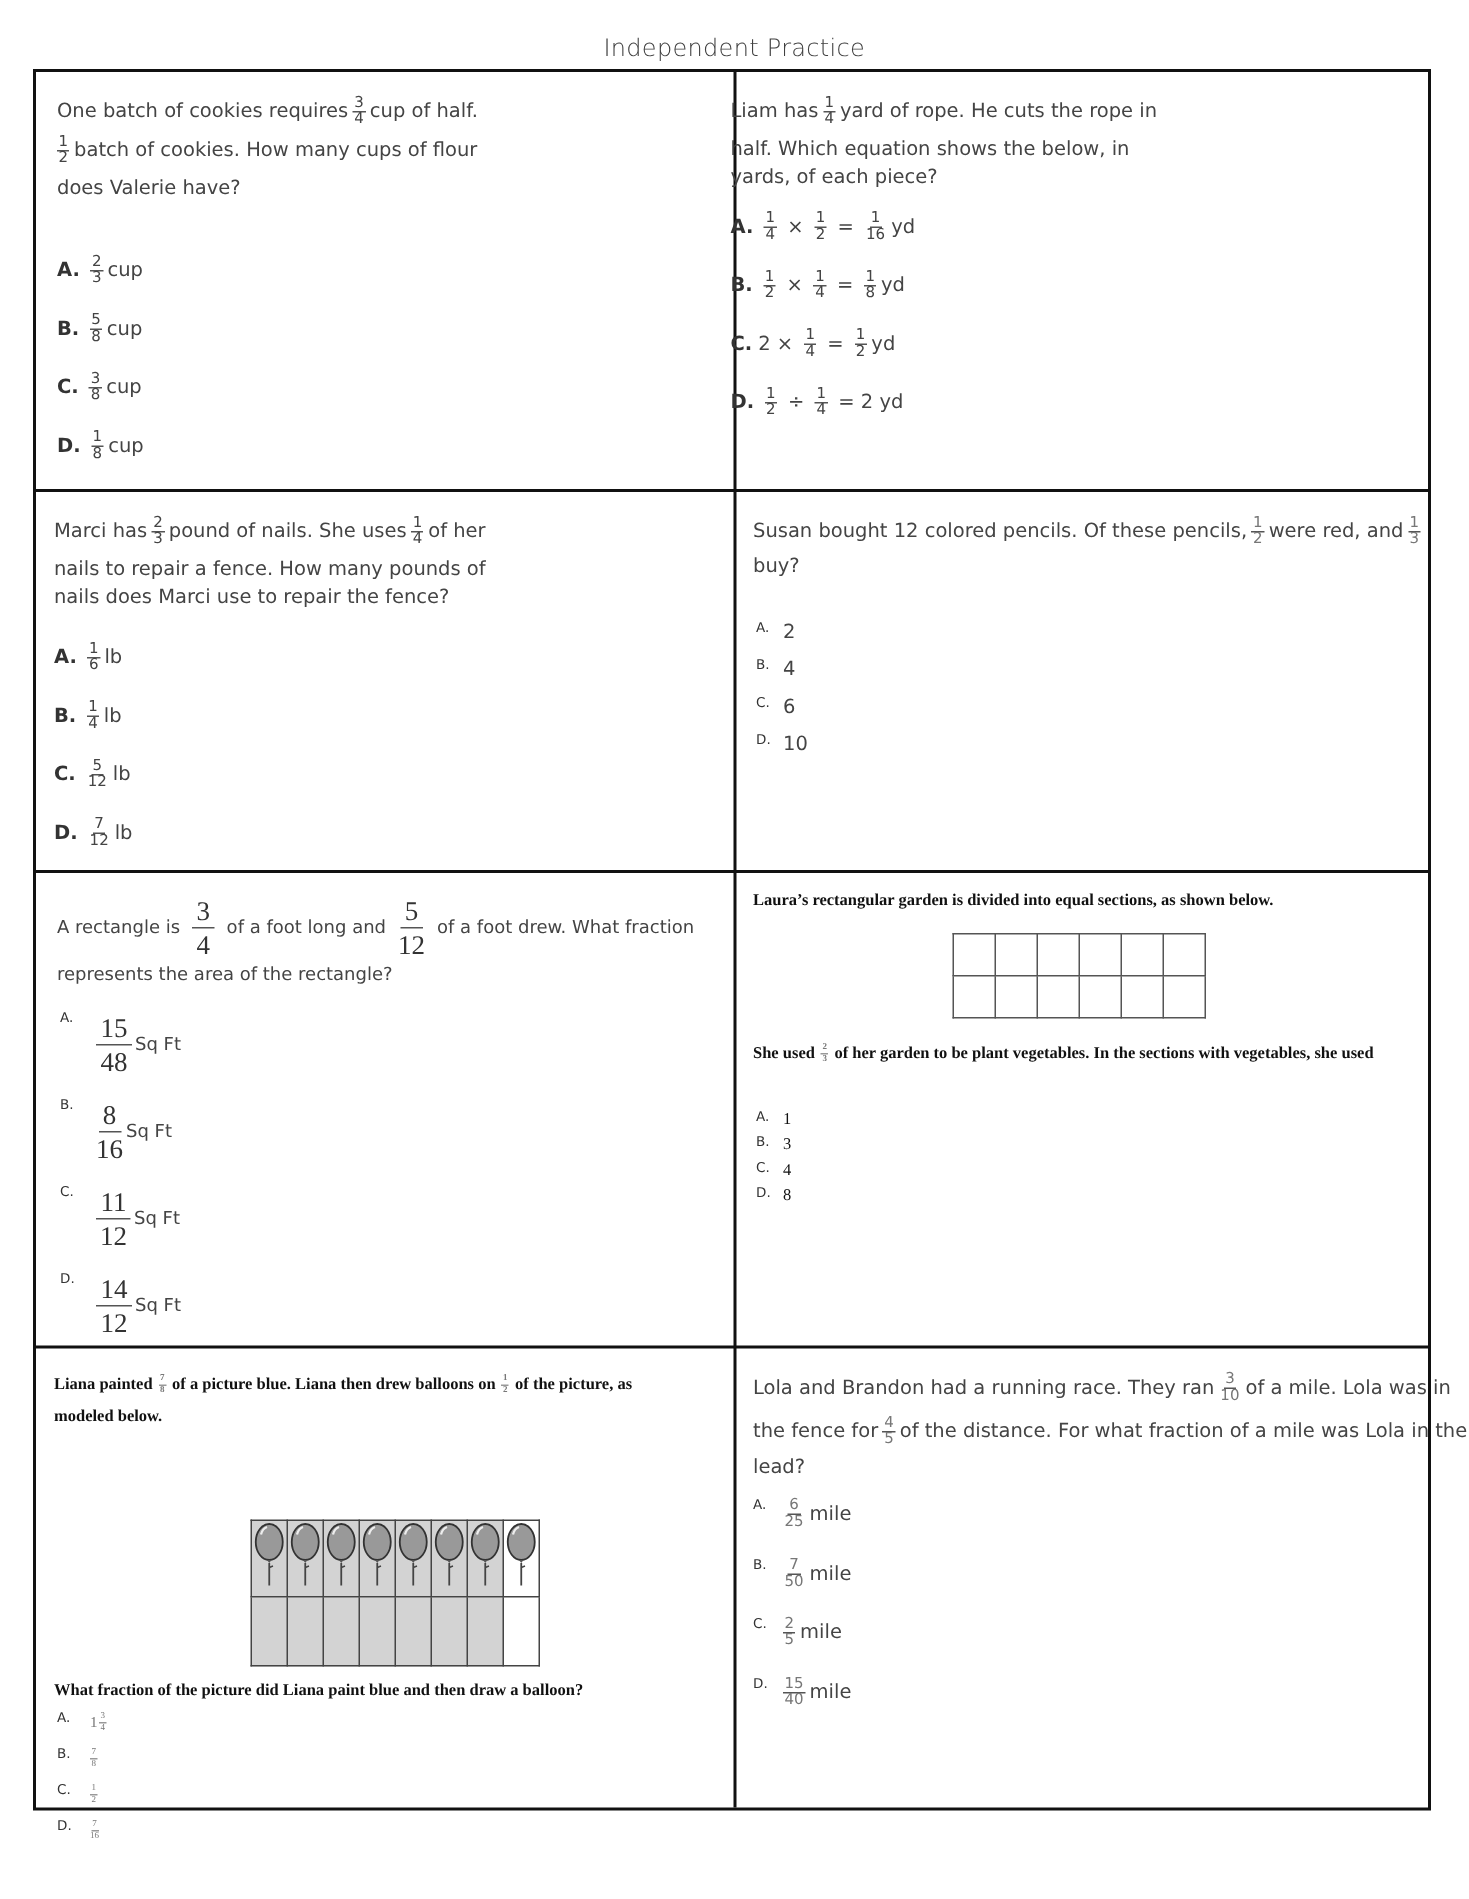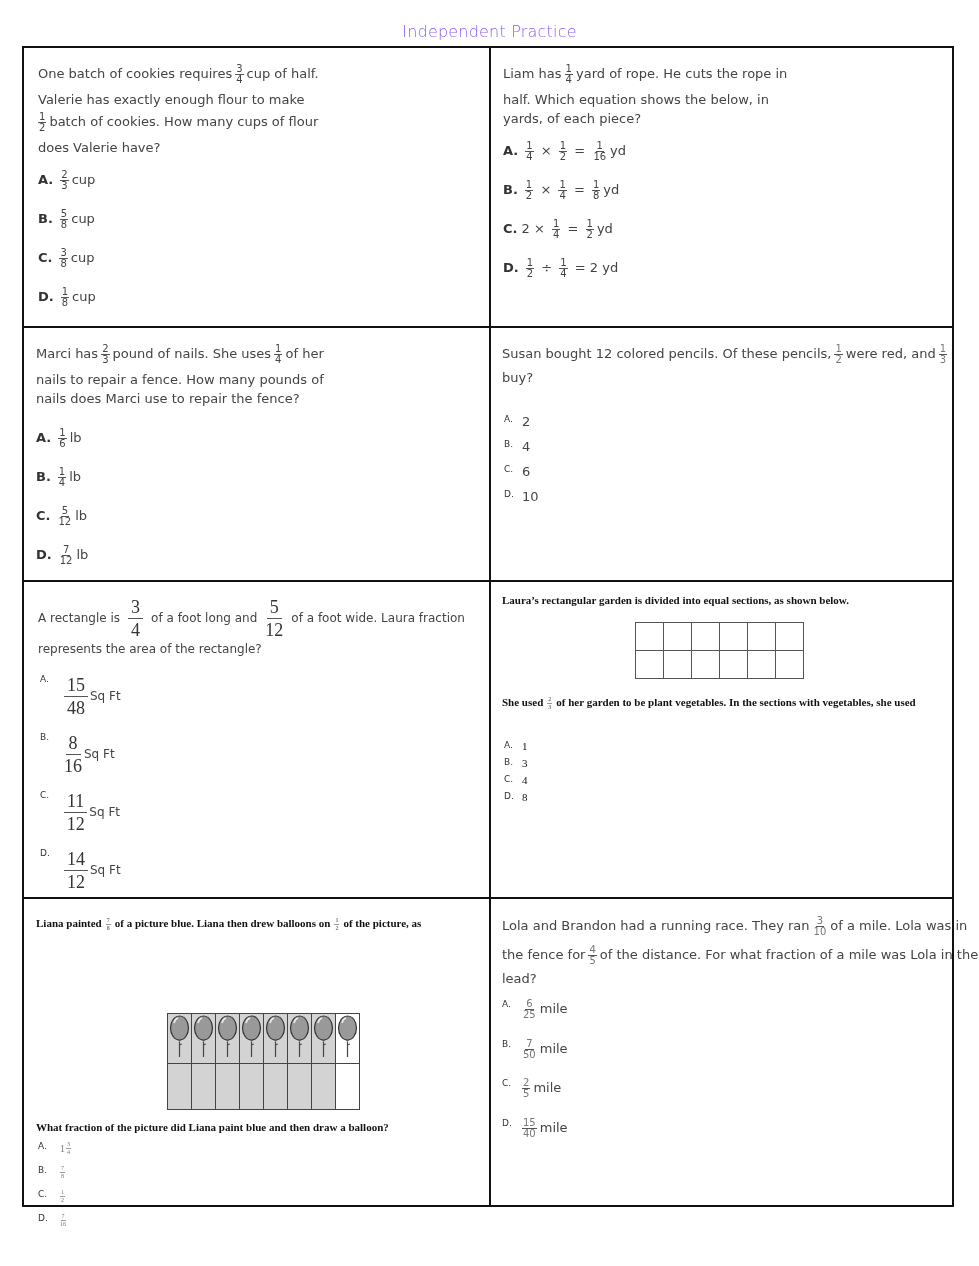--- a/index.html
+++ b/index.html
@@ -1,20 +1,20 @@
 <!DOCTYPE html>
 <html><head>
 <meta charset="utf-8">
 <style>
   html, body { margin: 0; padding: 0; background: #ffffff; }
   body { width: 979px; height: 1266px; position: relative; overflow: hidden;
          font-family: "DejaVu Sans", sans-serif; color: #444; }
   .title { position: absolute; left: 0; top: 22px; width: 979px; text-align: center;
            font-family: "DejaVu Sans", sans-serif; font-size: 16px; font-weight: 300;
-           color: #8b5cf6; letter-spacing: 0.2px; }
+           color: #404040; letter-spacing: 0.2px; }
   .grid { position: absolute; left: 22px; top: 46px; width: 932px; height: 1161px;
           border: 2px solid #111; box-sizing: border-box; }
   .vline { position: absolute; left: 465px; top: 0; width: 2px; height: 100%; background: #111; }
   .hline { position: absolute; left: 0; width: 100%; height: 2px; background: #111; }
   .cell { position: absolute; box-sizing: border-box; }
   .q { font-size: 13px; line-height: 19px; color: #444; }
   .frac { display: inline-flex; flex-direction: column; align-items: center;
           vertical-align: middle; font-size: 10px; line-height: 10px; margin: 0 3px; }
   .frac .n { border-bottom: 1px solid #555; padding: 0 1px; }
   .frac .d { padding: 0 1px; }
@@ -45,21 +45,20 @@
   <div class="hline" style="top:278px"></div>
   <div class="hline" style="top:532px"></div>
   <div class="hline" style="top:849px"></div>
 
   <div class="cell" style="left:0;top:0;width:465px;height:278px">
     <div class="q" style="position:absolute;left:14px;top:16px;width:420px">
       <div style="height:26px"><span>One batch of cookies requires</span><span class="frac">
             <span class="n">3</span>
             <span class="d">4</span>
           </span><span>cup of half.</span></div>
-      <div style="height:22px;margin-top:0px"><span>Valerie has exactly enough flour to make</span></div>
       <div style="height:26px"><span class="frac" style="margin-left:0">
             <span class="n">1</span>
             <span class="d">2</span>
           </span><span>batch of cookies. How many cups of flour</span></div>
       <div style="height:22px"><span>does Valerie have?</span></div>
     </div>
     <div class="opt" style="left:14px;top:122px"><span class="ltr">A.</span><span class="frac">
           <span class="n">2</span>
           <span class="d">3</span>
         </span><span>cup</span></div>
@@ -70,21 +69,21 @@
     <div class="opt" style="left:14px;top:200px"><span class="ltr">C.</span><span class="frac">
           <span class="n">3</span>
           <span class="d">8</span>
         </span><span>cup</span></div>
     <div class="opt" style="left:14px;top:239px"><span class="ltr">D.</span><span class="frac">
           <span class="n">1</span>
           <span class="d">8</span>
         </span><span>cup</span></div>
   </div>
 
-  <div class="cell" style="left:467px;top:0;width:463px;height:222px">
+  <div class="cell" style="left:451px;top:0;width:463px;height:222px">
     <div class="q" style="position:absolute;left:12px;top:16px;width:420px">
       <div style="height:26px"><span>Liam has</span><span class="frac">
             <span class="n">1</span>
             <span class="d">4</span>
           </span><span>yard of rope. He cuts the rope in</span></div>
       <div style="height:19px"><span>half. Which equation shows the below, in</span></div>
       <div style="height:19px"><span>yards, of each piece?</span></div>
     </div>
     <div class="opt" style="left:12px;top:93px"><span class="ltr">A.</span><span class="frac">
           <span class="n">1</span>
@@ -170,21 +169,21 @@
   </div>
 
   <div class="cell" style="left:0;top:534px;width:465px;height:315px">
     <div class="q" style="position:absolute;left:14px;top:14px;width:448px;font-size:12px">
       <div style="height:40px;white-space:nowrap"><span>A rectangle is</span><span class="bigfrac">
             <span class="n">3</span>
             <span class="d">4</span>
           </span><span>of a foot long and</span><span class="bigfrac">
             <span class="n">5</span>
             <span class="d">12</span>
-          </span><span>of a foot wide. Laura fraction</span></div>
+          </span><span>of a foot drew. What fraction</span></div>
       <div style="margin-top:4px"><span>represents the area of the rectangle?</span></div>
     </div>
     <div class="opt" style="left:16px;top:92px;font-size:12px"><span class="ltr-sm" style="width:24px">A.</span><span class="bigfrac" style="margin-left:0">
           <span class="n">15</span>
           <span class="d">48</span>
         </span><span style="margin-left:-6px">Sq Ft</span></div>
     <div class="opt" style="left:16px;top:150px;font-size:12px"><span class="ltr-sm" style="width:24px">B.</span><span class="bigfrac" style="margin-left:0">
           <span class="n">8</span>
           <span class="d">16</span>
         </span><span style="margin-left:-6px">Sq Ft</span></div>
@@ -234,20 +233,21 @@
 
   <div class="cell serif" style="left:0;top:851px;width:465px;height:306px">
     <div style="position:absolute;left:12px;top:14px;width:440px;font-size:11px;font-weight:bold;line-height:21px">
       <div style="white-space:nowrap"><span>Liana painted</span><span class="tinyfrac">
             <span class="n">7</span>
             <span class="d">8</span>
           </span><span>of a picture blue. Liana then drew balloons on</span><span class="tinyfrac">
             <span class="n">1</span>
             <span class="d">2</span>
           </span><span>of the picture, as</span></div>
+      <div><span>modeled below.</span></div>
     </div>
     <table class="balloons" style="left:143px;top:114px">
       <tbody id="balloon-body">
           <tr>
             <td style="background: rgb(211, 211, 211);"><span><svg width="23" height="45" viewBox="0 0 23 45">
                   <ellipse cx="11.5" cy="14" rx="9" ry="12" fill="#999999" stroke="#333" stroke-width="1.2"></ellipse>
                   <path d="M6 9 Q7 5 10 4" stroke="#eee" stroke-width="1.5" fill="none"></path>
                   <path d="M10 26 L13 26 L11.5 28 Z" fill="#555"></path>
                   <line x1="11.5" y1="28" x2="11.5" y2="43" stroke="#444" stroke-width="1.2"></line>
                   <path d="M11.5 31 L14 30" stroke="#444" stroke-width="1"></path>

